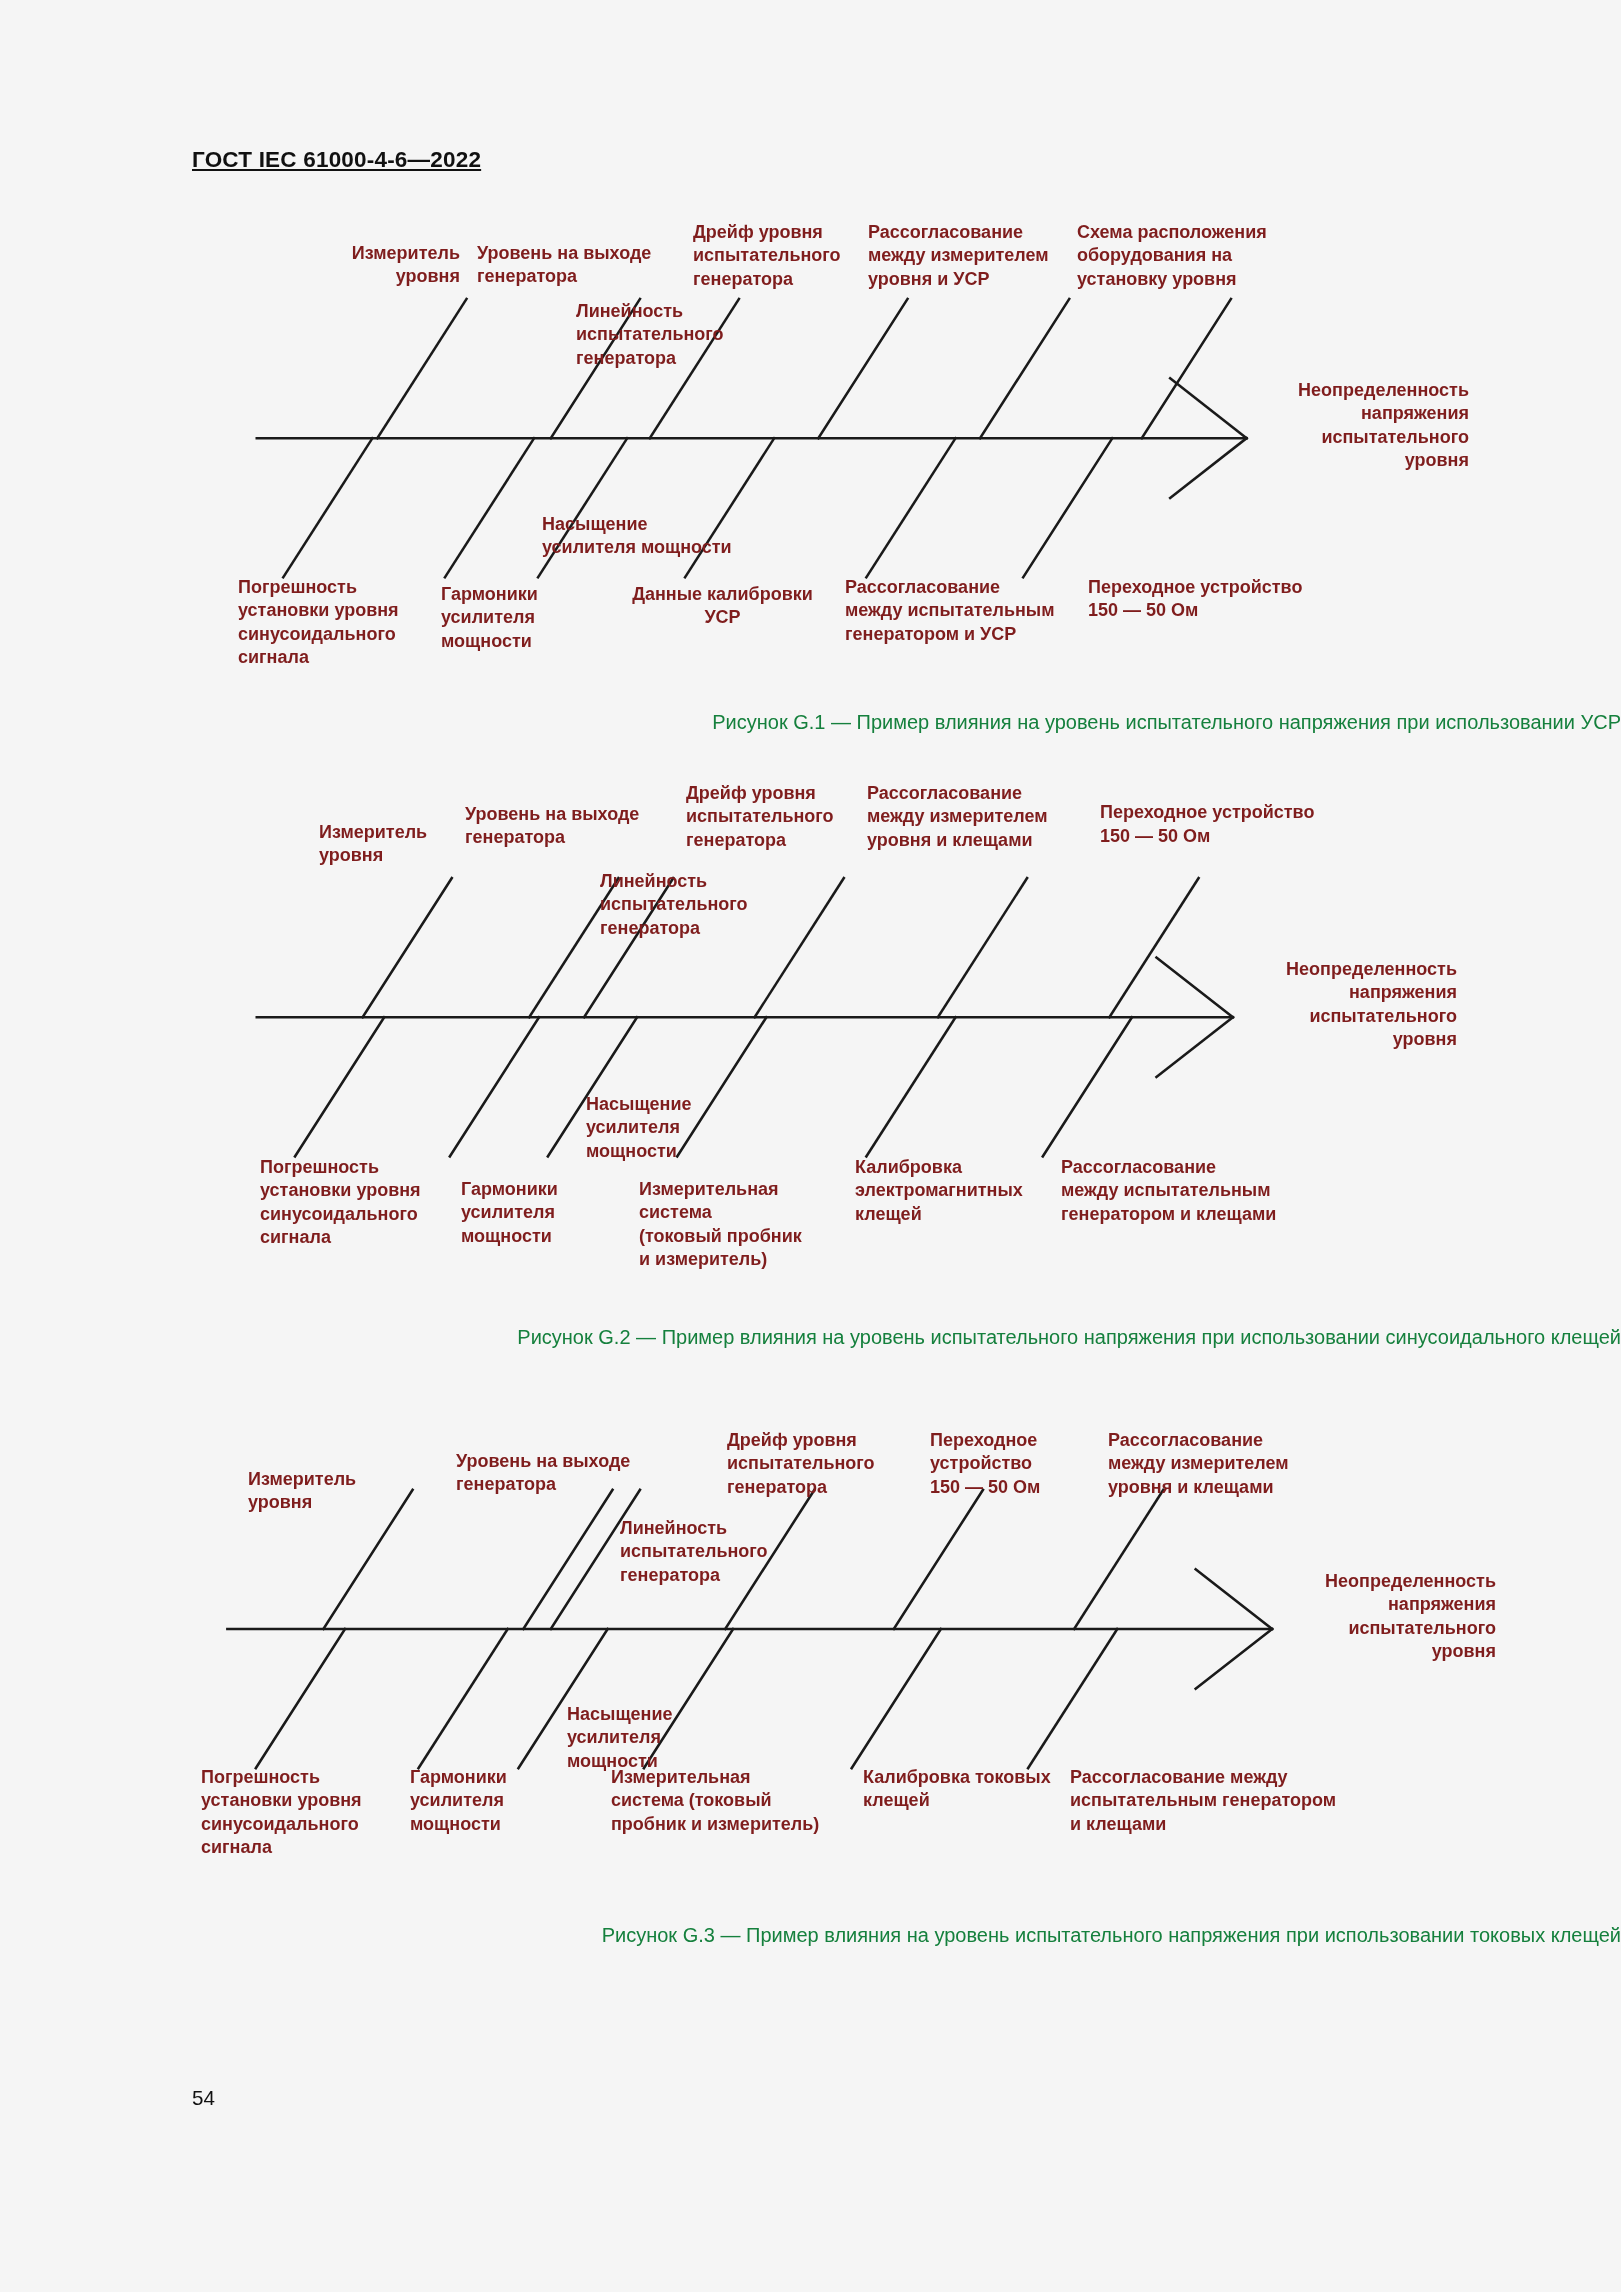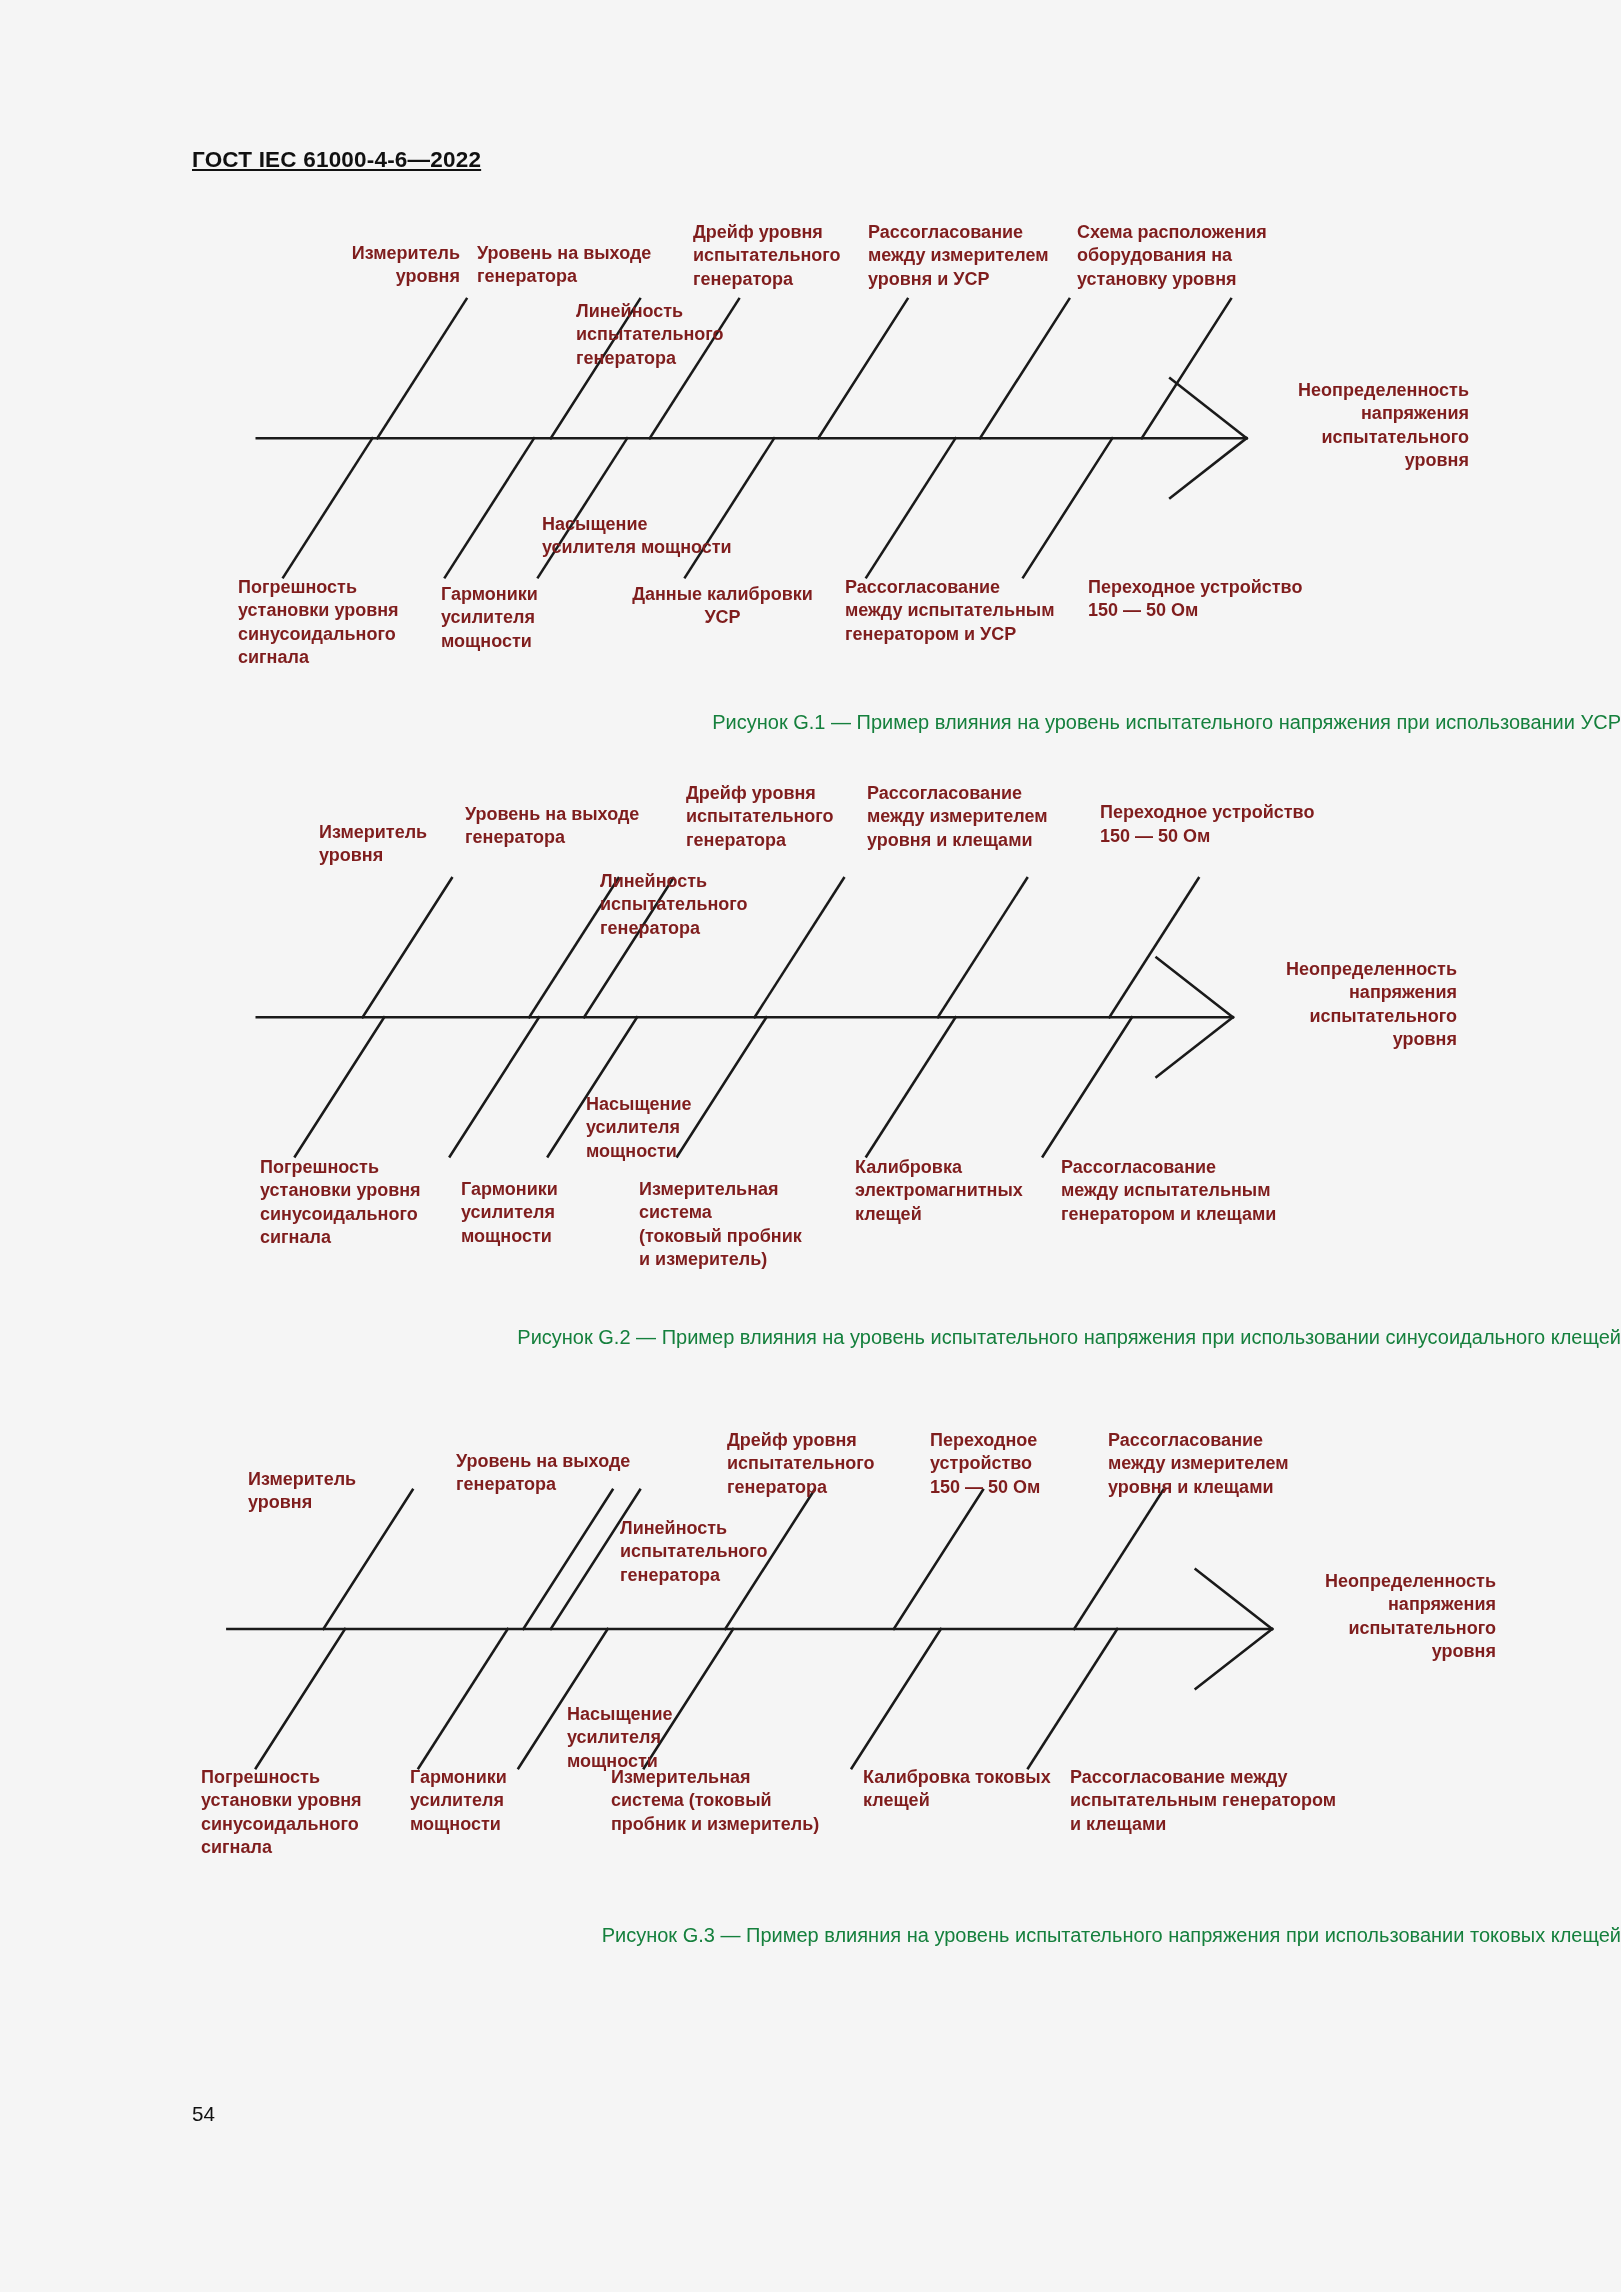--- a/index.html
+++ b/index.html
@@ -27,21 +27,20 @@
     font-size: 22.5px;
     font-weight: bold;
     letter-spacing: 0.2px;
     text-decoration: underline;
   }
   .pagenum {
     position: absolute;
     left: 192px;
     top: 2086px;
     font-size: 20.6px;
-    margin-top: 16px;
   }
   .fig {
     position: absolute;
     left: 0;
     width: 1621px;
   }
   .fig svg {
     position: absolute;
     left: 0;
     top: 0;

